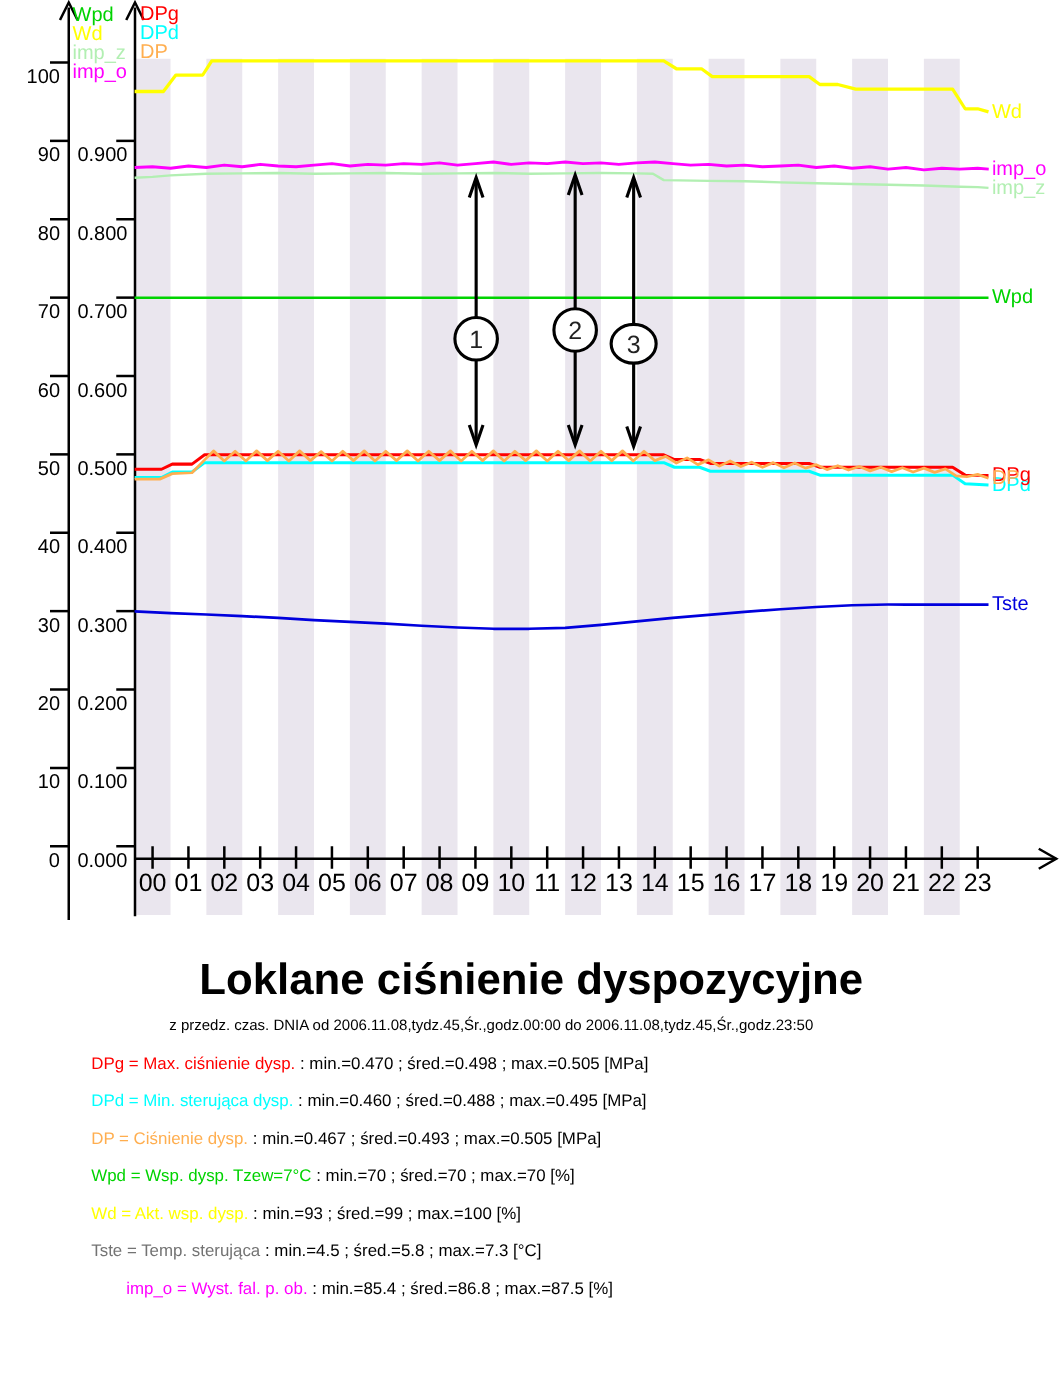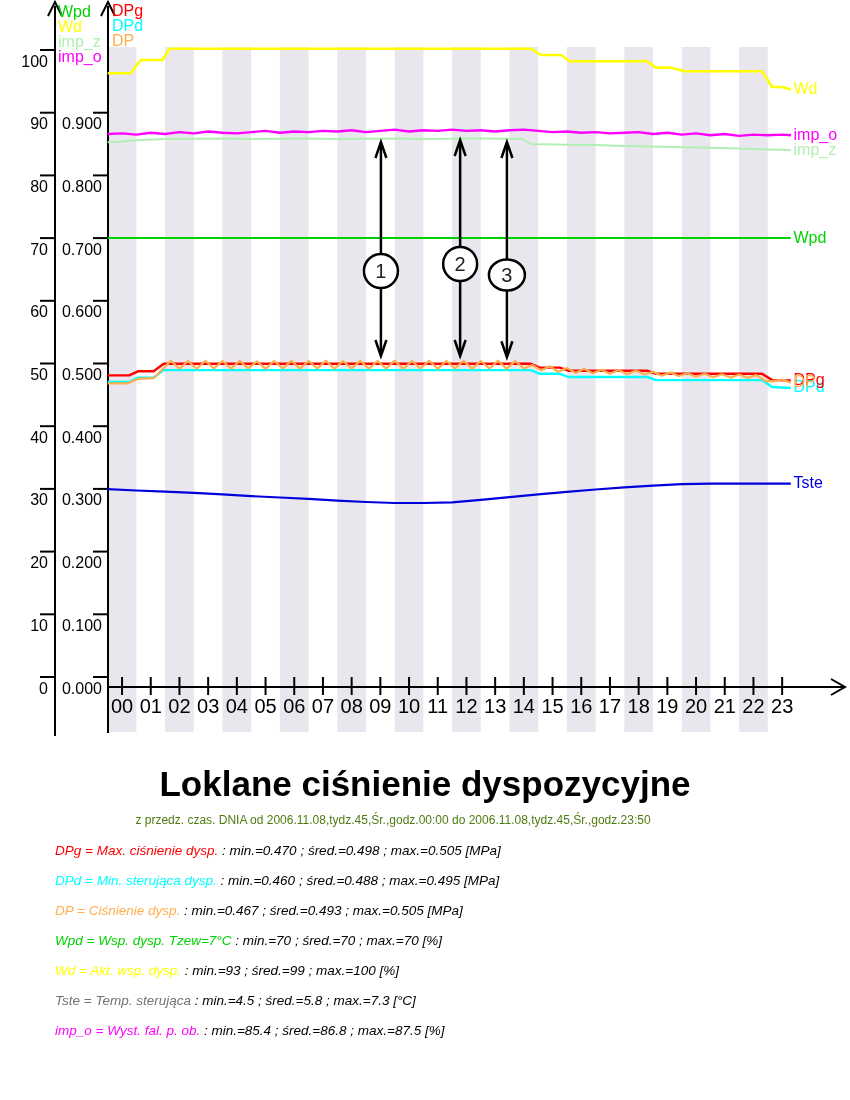--- a/index.html
+++ b/index.html
@@ -2,22 +2,22 @@
 <html><head>
 <meta charset="utf-8">
 <style>
   html,body{margin:0;padding:0;background:#ffffff;}
   #page{position:relative;width:850px;height:1100px;background:#fff;
         font-family:"Liberation Sans",sans-serif;overflow:hidden;}
   #chart-svg{position:absolute;left:0;top:0;}
   #title{position:absolute;left:0;top:764px;width:850px;text-align:center;
          font-size:35px;font-weight:bold;color:#000;}
   #subtitle{position:absolute;left:0;top:813px;width:786px;text-align:center;
-            font-size:12px;color:#4d7c0f;}
-  #legend{position:absolute;left:55px;top:843px;font-style:italic;}
+            font-size:12px;color:#000000;}
+  #legend{position:absolute;left:73px;top:843px;}
   .lrow{height:30px;font-size:13.5px;white-space:nowrap;}
   .lrow .clabel{font-weight:normal;}
   .lrow .stats{color:#000;}
   text{font-family:"Liberation Sans",sans-serif;}
 </style>
 </head>
 <body>
 
 <div id="page">
   <svg id="chart-svg" width="850" height="750">
@@ -170,15 +170,15 @@
     </svg>
   <div id="title">Loklane ciśnienie dyspozycyjne</div>
   <div id="subtitle">z przedz. czas. DNIA od 2006.11.08,tydz.45,Śr.,godz.00:00 do 2006.11.08,tydz.45,Śr.,godz.23:50</div>
   <div id="legend">
       <div class="lrow"><span class="clabel" style="color: rgb(255, 0, 0);">DPg = Max. ciśnienie dysp.</span><span class="stats"> : min.=0.470 ; śred.=0.498 ; max.=0.505 [MPa]</span></div>
       <div class="lrow"><span class="clabel" style="color: rgb(0, 255, 255);">DPd = Min. sterująca dysp.</span><span class="stats"> : min.=0.460 ; śred.=0.488 ; max.=0.495 [MPa]</span></div>
       <div class="lrow"><span class="clabel" style="color: rgb(255, 174, 79);">DP = Ciśnienie dysp.</span><span class="stats"> : min.=0.467 ; śred.=0.493 ; max.=0.505 [MPa]</span></div>
       <div class="lrow"><span class="clabel" style="color: rgb(0, 211, 0);">Wpd = Wsp. dysp. Tzew=7°C</span><span class="stats"> : min.=70 ; śred.=70 ; max.=70 [%]</span></div>
       <div class="lrow"><span class="clabel" style="color: rgb(255, 255, 0);">Wd = Akt. wsp. dysp.</span><span class="stats"> : min.=93 ; śred.=99 ; max.=100 [%]</span></div>
       <div class="lrow"><span class="clabel" style="color: #737373;">Tste = Temp. sterująca</span><span class="stats"> : min.=4.5 ; śred.=5.8 ; max.=7.3 [°C]</span></div>
-      <div class="lrow"><span class="clabel" style="color: rgb(255, 0, 255);">imp_o = Wyst. fal. p. ob.</span><span class="stats"> : min.=85.4 ; śred.=86.8 ; max.=87.5 [%]</span></div>
+      <div class="lrow"><span class="clabel" style="color: rgb(255, 0, 255); margin-left: 28px;">imp_o = Wyst. fal. p. ob.</span><span class="stats"> : min.=85.4 ; śred.=86.8 ; max.=87.5 [%]</span></div>
     </div>
 </div>
 
 </body></html>

